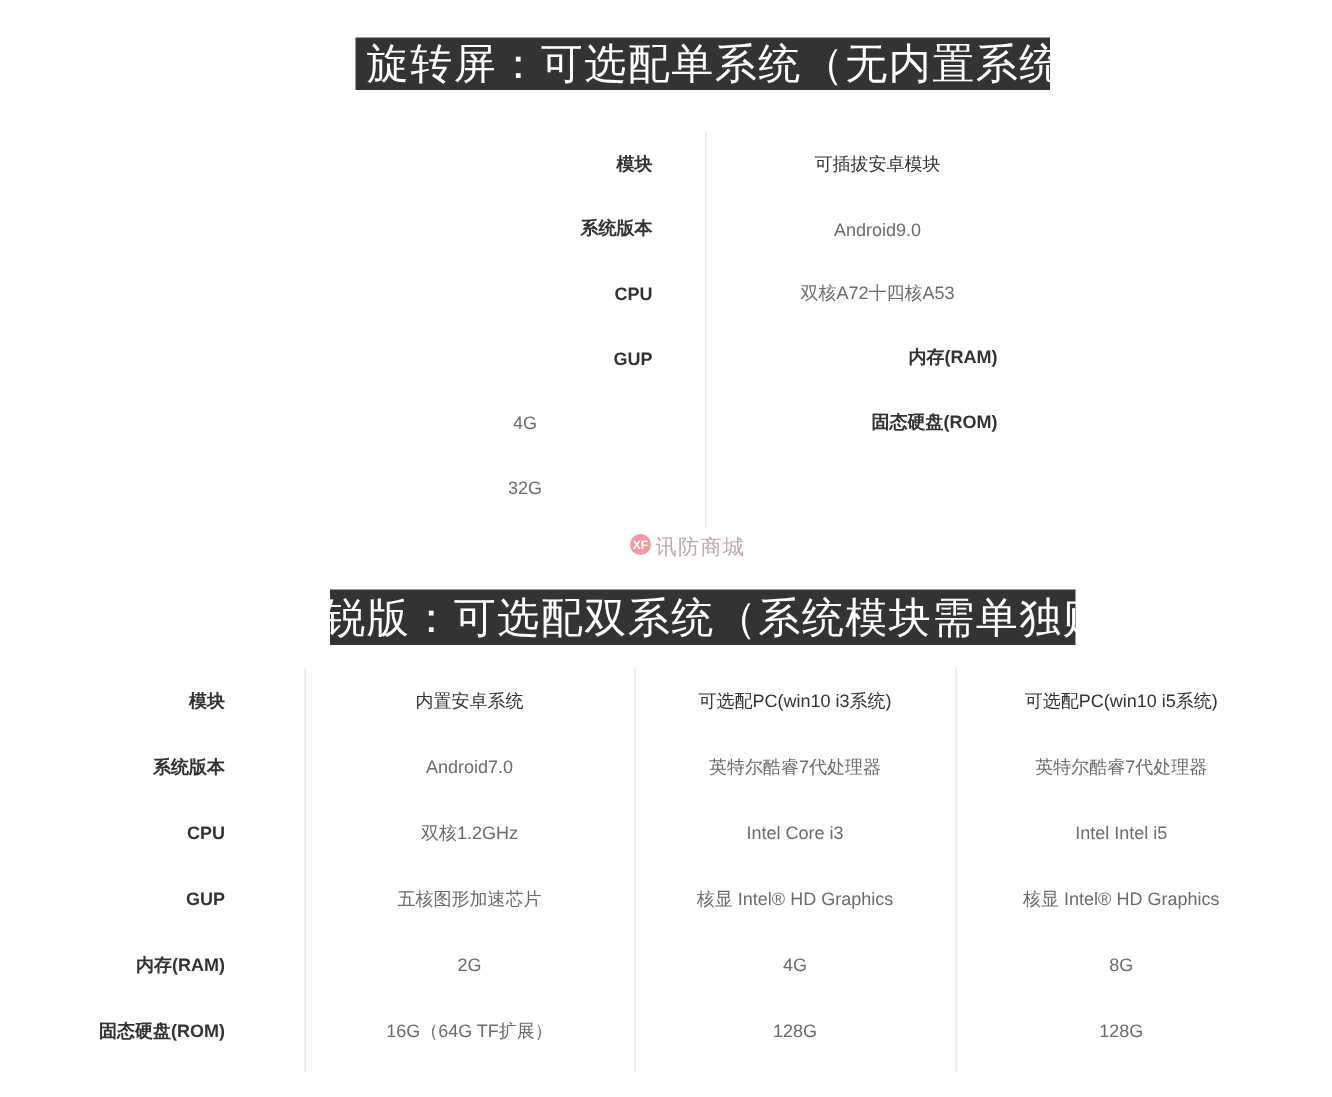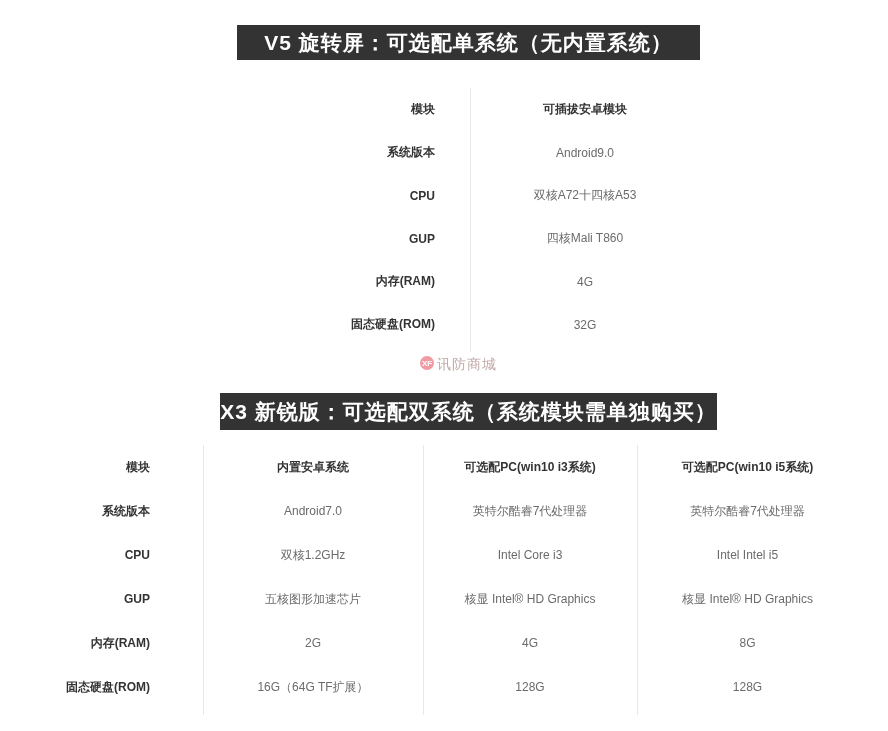--- a/index.html
+++ b/index.html
@@ -5,37 +5,37 @@
   html,body{margin:0;padding:0;}
   body{
     width:888px;height:731px;position:relative;overflow:hidden;
     background:#ffffff;
     font-family:"Liberation Sans","DejaVu Sans",sans-serif;
   }
   .section-header{
     position:absolute;
     background:var(--header-bg,#333333);
     color:var(--header-text,#ffffff);
-    font-size:21px;font-weight:700;letter-spacing:1px;
+    font-size:28px;font-weight:400;letter-spacing:1px;
     display:flex;align-items:center;justify-content:center;
     white-space:nowrap;
   }
   #hdr1{left:237px;top:25px;width:463px;height:35px;}
   #hdr2{left:220px;top:393px;width:497px;height:37px;}
 
   .spec-table{position:absolute;display:grid;}
   #table1{left:230px;top:88px;grid-template-columns:240px 230px;grid-auto-rows:43px;}
   #table2{left:20px;top:445px;grid-template-columns:183px 220px 214px 221px;grid-auto-rows:44px;}
 
   .cell{display:flex;align-items:center;font-size:12px;white-space:nowrap;}
   .lbl{justify-content:flex-end;font-weight:700;color:var(--label-text,#333333);}
   #table1 .lbl{padding-right:35px;}
   #table2 .lbl{padding-right:53px;}
   .val{justify-content:center;color:var(--value-text,#6b6b6b);font-weight:400;}
-  .val.hd{font-weight:700;color:var(--label-text,#333333);text-align:center;}
+  .val.hd{font-weight:400;color:var(--label-text,#333333);text-align:center;}
 
   .vline{position:absolute;width:1px;background:var(--divider,#e8e8e8);}
   #vl1{left:470px;top:88px;height:264px;}
   #vl2a{left:203px;top:445px;height:270px;}
   #vl2b{left:423px;top:445px;height:270px;}
   #vl2c{left:637px;top:445px;height:270px;}
 
   .watermark{
     position:absolute;left:420px;top:356px;height:15px;
     display:flex;gap:3px;
@@ -54,21 +54,20 @@
 <div id="hdr1" class="section-header">V5 旋转屏：可选配单系统（无内置系统）</div>
 
 <div id="table1" class="spec-table">
   <div class="cell lbl">模块</div>
   <div class="cell val hd">可插拔安卓模块</div>
   <div class="cell lbl">系统版本</div>
   <div class="cell val">Android9.0</div>
   <div class="cell lbl">CPU</div>
   <div class="cell val">双核A72十四核A53</div>
   <div class="cell lbl">GUP</div>
-  <div class="cell val">四核Mali T860</div>
   <div class="cell lbl">内存(RAM)</div>
   <div class="cell val">4G</div>
   <div class="cell lbl">固态硬盘(ROM)</div>
   <div class="cell val">32G</div>
 </div>
 <div id="vl1" class="vline"></div>
 
 <div class="watermark">
   <div class="wm-badge">XF</div>
   <div class="wm-text">讯防商城</div>

